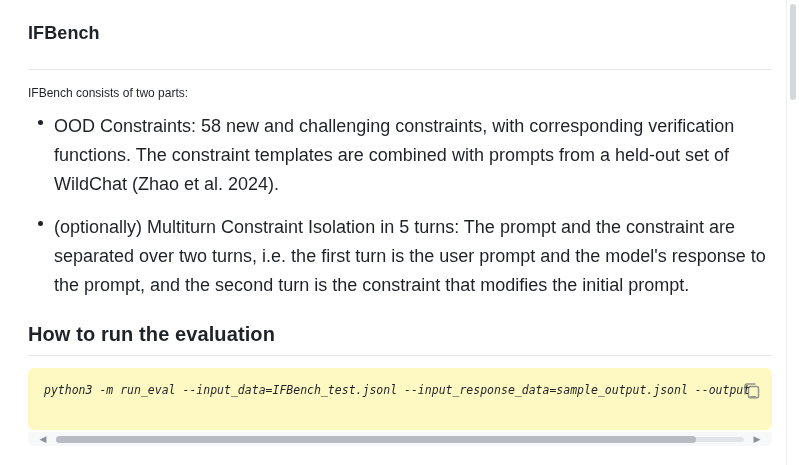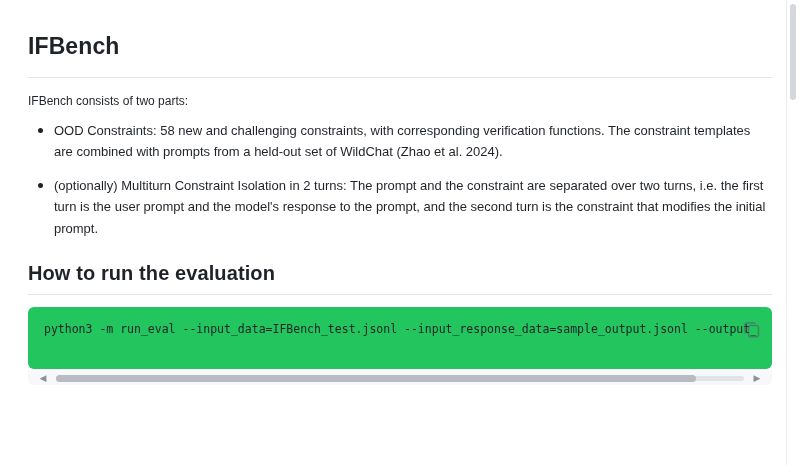--- a/index.html
+++ b/index.html
@@ -16,25 +16,25 @@
   }
   .page {
     position: relative;
     width: 800px;
     height: 465px;
     box-sizing: border-box;
     padding: 14px 28px 0 28px;
     background: #ffffff;
   }
   h1.section-title {
-    font-size: 23px;
+    font-size: 18px;
     font-weight: 600;
     line-height: 1.25;
-    margin: 18px 0 6px 0;
-    padding-bottom: 16px;
+    margin: 8px 0 6px 0;
+    padding-bottom: 24px;
     border-bottom: 1px solid #e4e6e8;
     letter-spacing: 0.1px;
   }
   h2.section-title {
     font-size: 20px;
     font-weight: 600;
     line-height: 1.25;
     margin: 22px 0 12px 0;
     padding-bottom: 8px;
     border-bottom: 1px solid #e4e6e8;
@@ -46,45 +46,46 @@
     margin: 14px 0 8px 0;
     color: #1f2328;
   }
   ul.bullets {
     margin: 10px 0 6px 0;
     padding-left: 22px;
     list-style: none;
   }
   ul.bullets > li {
     position: relative;
-    font-size: 13px;
+    font-size: 18px;
     line-height: 1.62;
     margin-bottom: 13px;
     padding-left: 4px;
     color: #1f2328;
   }
   ul.bullets > li::before {
     content: "";
     position: absolute;
     left: -12px;
     top: 8px;
     width: 5px;
     height: 5px;
     border-radius: 50%;
     background: #1f2328;
   }
   .code-block {
     position: relative;
     margin-top: 12px;
-    background: #22c55e;
+    background: #fef9c3;
     border-radius: 6px;
     padding: 14px 16px 10px 16px;
     box-sizing: border-box;
     height: 62px;
     overflow: hidden;
+    font-style: italic;
   }
   .code-line {
     font-family: "DejaVu Sans Mono", "Liberation Mono", monospace;
     font-size: 11.5px;
     line-height: 1.5;
     color: #1f2328;
     white-space: nowrap;
     overflow: hidden;
   }
   .copy-btn {
@@ -164,21 +165,21 @@
 <body>
 
 <div class="page">
 
   <h1 class="section-title">IFBench</h1>
 
   <p class="para">IFBench consists of two parts:</p>
 
   <ul class="bullets">
     <li>OOD Constraints: 58 new and challenging constraints, with corresponding verification functions. The constraint templates are combined with prompts from a held-out set of WildChat (Zhao et al. 2024).</li>
-    <li>(optionally) Multiturn Constraint Isolation in 2 turns: The prompt and the constraint are separated over two turns, i.e. the first turn is the user prompt and the model's response to the prompt, and the second turn is the constraint that modifies the initial prompt.</li>
+    <li>(optionally) Multiturn Constraint Isolation in 5 turns: The prompt and the constraint are separated over two turns, i.e. the first turn is the user prompt and the model's response to the prompt, and the second turn is the constraint that modifies the initial prompt.</li>
   </ul>
 
   <h2 class="section-title">How to run the evaluation</h2>
 
 
   <div class="code-block">
     <div class="code-line">python3 -m run_eval --input_data=IFBench_test.jsonl --input_response_data=sample_output.jsonl --output_</div>
     <div class="copy-btn">
       <svg width="20" height="20" viewBox="0 0 16 16" fill="none" stroke="#57606a" stroke-width="1.2">
         <rect x="5.2" y="5.2" width="8" height="9" rx="1.4"></rect>

